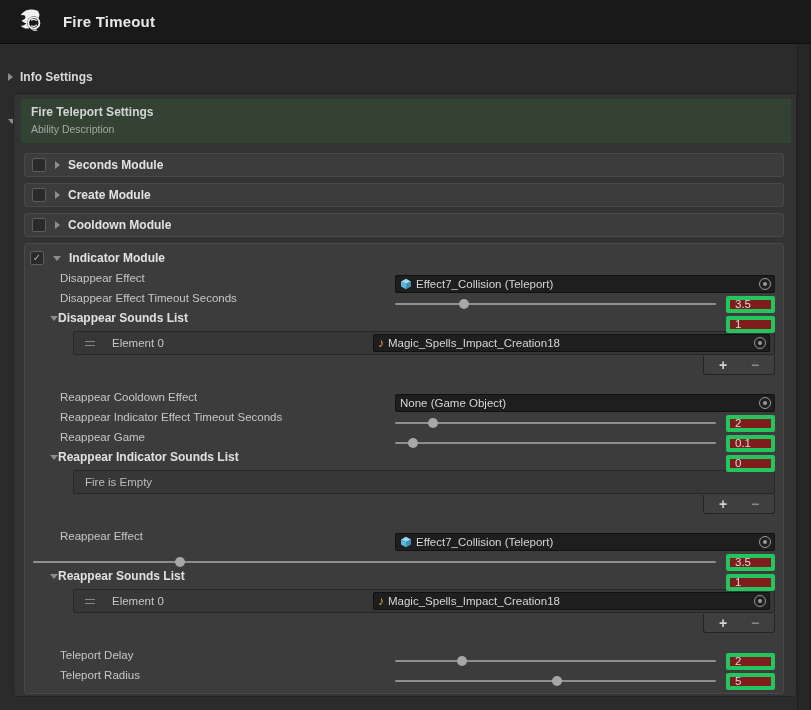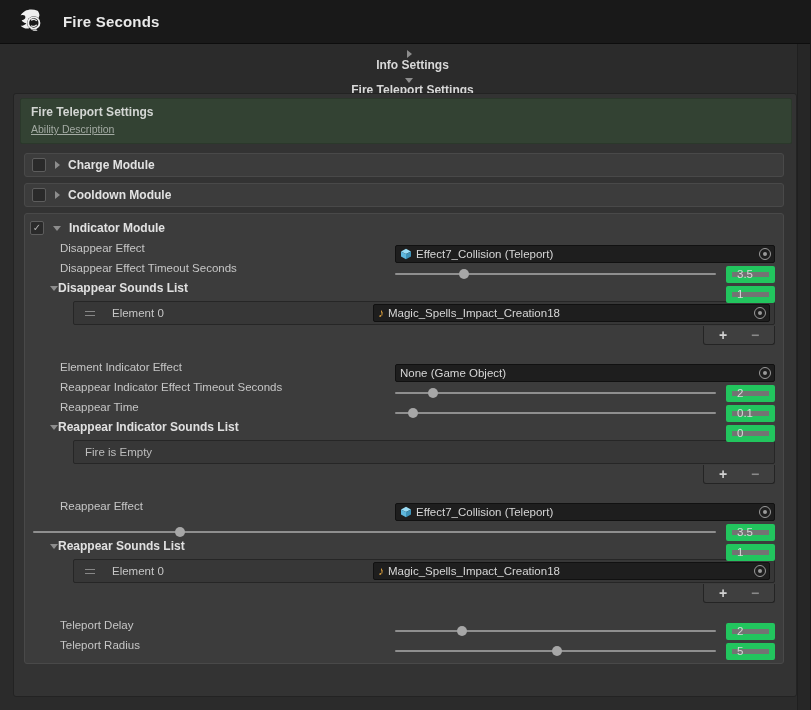--- a/index.html
+++ b/index.html
@@ -15,37 +15,37 @@
     height:44px; background:#191919; border-bottom:1px solid #0d0d0d;
     display:flex; align-items:center; padding-left:16px;
   }
   .titlebar .app-icon { width:30px; height:30px; flex:0 0 auto; }
   .titlebar .title { color:#e9e9e9; font-size:15px; font-weight:bold; margin-left:17px; letter-spacing:.2px; }
 
   
   .gutter { position:absolute; top:44px; right:0; width:13px; bottom:0; background:#262626; border-left:1px solid #1f1f1f; }
 
   
-  .foldrow { display:flex; align-items:center; height:22px; margin:6px 0 0 8px; cursor:pointer;flex-direction:column; }
+  .foldrow { display:flex; align-items:center; height:22px; margin:22px 0 0 8px; cursor:pointer; }
   .foldrow:first-of-type { margin-top:8px; }
   .foldrow .flabel { color:#d8d8d8; font-size:12px; font-weight:bold; margin-left:7px; }
   .tri-sm-r { width:0;height:0;border-left:5px solid #8d8d8d;border-top:4px solid transparent;border-bottom:4px solid transparent; }
   .tri-sm-d { width:0;height:0;border-top:5px solid #8d8d8d;border-left:4px solid transparent;border-right:4px solid transparent; }
 
   
   .outer-box {
     position:absolute; left:13px; top:93px; width:784px; height:604px;
     background:#333333; border:1px solid #232323; border-radius:3px; overflow:hidden;
   }
   .green-box {
     margin:4px 4px 0 6px; height:46px; background:#334233; border:1px solid #2b382b;
     border-radius:2px; padding:6px 10px;
   }
   .green-box .gtitle { color:#d3d6d3; font-size:12px; font-weight:bold; }
-  .green-box .gsub { color:#a3aaa3; font-size:10.5px; margin-top:4px;text-decoration:underline; }
+  .green-box .gsub { color:#a3aaa3; font-size:10.5px; margin-top:4px; }
 
   .module-row {
     margin:6px 12px 0 10px; height:24px; background:#3c3c3c;
     border:1px solid #494949; border-radius:3px;
     display:flex; align-items:center; padding:0 6px; cursor:pointer;
   }
   .module-row:nth-of-type(2) { margin-top:9px; }
   .checkbox {
     width:14px; height:14px; background:#2a2a2a; border:1px solid #5d5d5d; border-radius:2px;
     margin:0 9px 0 1px; display:flex; align-items:center; justify-content:center;
@@ -73,21 +73,21 @@
   }
   .objfield .otext { color:#d6d6d6; font-size:11.5px; white-space:nowrap; overflow:hidden; flex:1; }
   .cube-icon { width:12px; height:12px; margin-right:4px; flex:0 0 auto; }
   .note-icon { color:#e3a53f; font-size:12px; margin-right:4px; flex:0 0 auto; line-height:1; }
   .picker { width:12px; height:12px; border-radius:50%; border:1px solid #9a9a9a; position:relative; margin-left:6px; flex:0 0 auto; cursor:pointer; }
   .picker::after { content:""; position:absolute; left:3px; top:3px; width:4px; height:4px; border-radius:50%; background:#9a9a9a; }
 
   .slider-track { flex:1; height:2px; background:#8f8f8f; border-radius:1px; position:relative; margin-right:10px; cursor:pointer; }
   .slider-handle { position:absolute; top:-4px; width:10px; height:10px; border-radius:50%; background:#a7a7a7; cursor:pointer; }
   .valuebox {
-    width:49px; height:17px; background:#737373; border:6px solid #22c55e; border-radius:2px;
+    width:49px; height:17px; background:#7f1d1d; border:4px solid #22c55e; border-radius:2px;
     color:#d8d8d8; font-size:11.5px; display:flex; align-items:center; padding:0 5px; flex:0 0 auto; cursor:text;
   }
 
   .el-wrap {
     margin:3px 0 0 40px; height:24px; background:#373737; border:1px solid #262626; border-radius:2px;
     display:flex; align-items:center; padding:0 4px;
   }
   .drag-handle { width:10px; height:5px; border-top:1px solid #878787; border-bottom:1px solid #878787; margin:0 0 0 7px; cursor:grab; flex:0 0 auto; }
   .el-label { width:261px; margin-left:17px; color:#c6c6c6; font-size:11.5px; flex:0 0 auto; }
   .empty-label { margin-left:7px; color:#bdbdbd; font-size:11.5px; }
@@ -106,21 +106,21 @@
 
 <div class="screen">
 
   <div class="titlebar">
     <svg class="app-icon" viewBox="0 0 32 32">
       <path fill="#efefef" d="M23 4c-7-3-15-1-18 5 3-1 5 0 5 2 0 2-2 3-4 3 1 2 3 3 5 3-1 2-3 3-6 3 3 3 7 4 10 2 1 3 5 4 8 3-2-1-3-3-2-5l4-11c0-2-1-4-2-5z"></path>
       <circle cx="19" cy="17" r="7.2" fill="#191919"></circle>
       <circle cx="19" cy="17" r="6" fill="none" stroke="#efefef" stroke-width="2"></circle>
       <path d="M16 14c2-1 5-1 6 1M16 20c2 1 5 1 6-1" stroke="#efefef" stroke-width="1.4" fill="none"></path>
     </svg>
-    <div class="title">Fire Seconds</div>
+    <div class="title">Fire Timeout</div>
   </div>
 
   <div class="gutter"></div>
 
   <div class="foldrow">
     <span class="tri-sm-r"></span>
     <span class="flabel">Info Settings</span>
   </div>
   <div class="foldrow">
     <span class="tri-sm-d"></span>
@@ -130,21 +130,26 @@
   <div class="outer-box">
 
     <div class="green-box">
       <div class="gtitle">Fire Teleport Settings</div>
       <div class="gsub">Ability Description</div>
     </div>
 
     <div class="module-row">
       <span class="checkbox"></span>
       <span class="tri-sm-r"></span>
-      <span class="mlabel">Charge Module</span>
+      <span class="mlabel">Seconds Module</span>
+    </div>
+    <div class="module-row">
+      <span class="checkbox"></span>
+      <span class="tri-sm-r"></span>
+      <span class="mlabel">Create Module</span>
     </div>
     <div class="module-row">
       <span class="checkbox"></span>
       <span class="tri-sm-r"></span>
       <span class="mlabel">Cooldown Module</span>
     </div>
 
     <div class="tp-box">
       <div class="tp-header">
         <span class="checkbox">✓</span>
@@ -196,41 +201,41 @@
         </div>
       </div>
       <div class="footer-row">
         <div class="list-footer">
           <span class="lf-btn lf-plus">+</span>
           <span class="lf-btn lf-minus">−</span>
         </div>
       </div>
 
       <div class="trow">
-        <span class="rlabel">Element Indicator Effect</span>
+        <span class="rlabel">Reappear Cooldown Effect</span>
         <div class="fieldzone">
           <div class="objfield">
             <span class="otext">None (Game Object)</span>
             <span class="picker"></span>
           </div>
         </div>
       </div>
 
       <div class="trow">
         <span class="rlabel">Reappear Indicator Effect Timeout Seconds</span>
         <div class="fieldzone">
           <div class="slider-track">
             <span class="slider-handle" style="left: calc(11.8% - 5px);"></span>
           </div>
           <div class="valuebox">2</div>
         </div>
       </div>
 
       <div class="trow">
-        <span class="rlabel">Reappear Time</span>
+        <span class="rlabel">Reappear Game</span>
         <div class="fieldzone">
           <div class="slider-track">
             <span class="slider-handle" style="left: calc(5.6% - 5px);"></span>
           </div>
           <div class="valuebox">0.1</div>
         </div>
       </div>
 
       <div class="trow">
         <span class="rlabel-bold">

